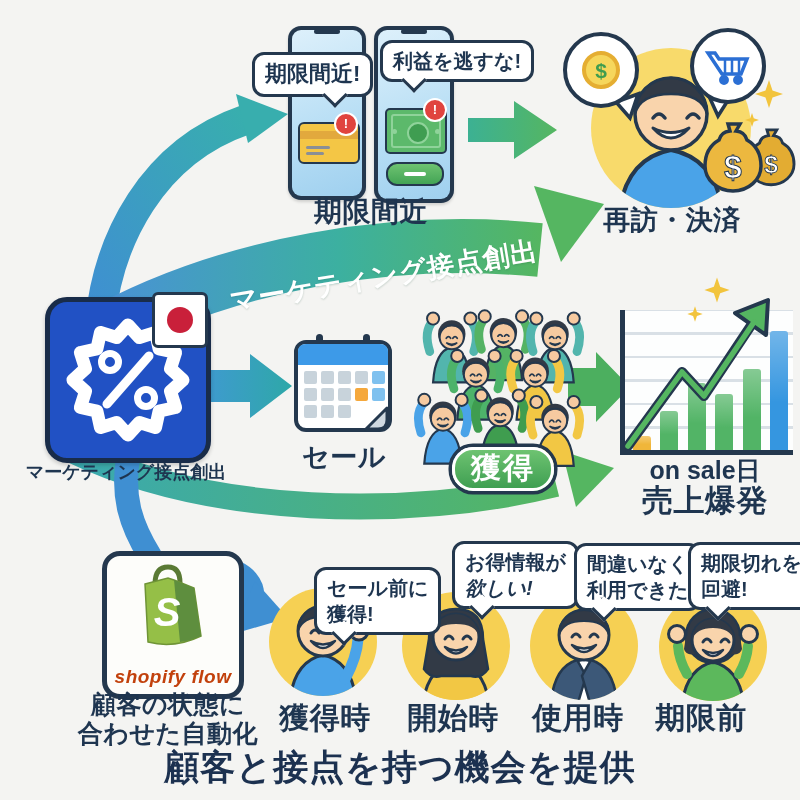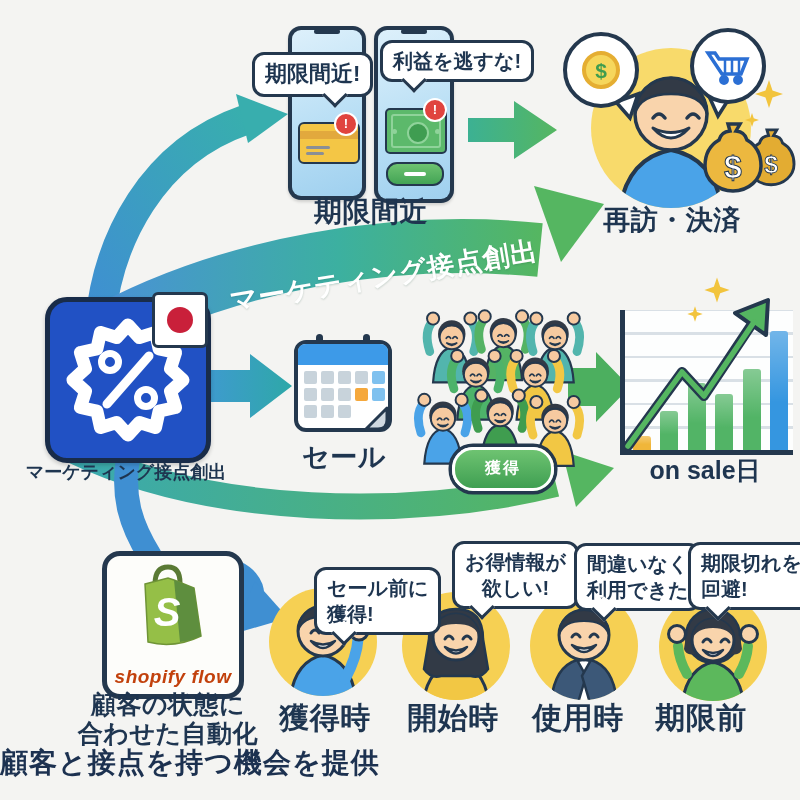--- a/index.html
+++ b/index.html
@@ -25,33 +25,33 @@
   .pillbtn:after{content:"";position:absolute;left:50%;top:50%;width:22px;height:3.5px;margin:-1.75px 0 0 -11px;background:#fff;border-radius:2px;}
   
   .bubble{position:absolute;z-index:6;background:#fff;border:3.5px solid #24384e;border-radius:12px;padding:5px 10px;font-weight:800;color:#1e3550;text-align:center;line-height:1.3;white-space:nowrap;}
   .tail{position:absolute;bottom:-10px;width:15px;height:15px;background:#fff;border-right:3.5px solid #24384e;border-bottom:3.5px solid #24384e;transform:rotate(45deg);}
   
   .badge{position:absolute;left:45px;top:297px;width:156px;height:156px;z-index:3;background:#2151c4;border:5px solid #192c49;border-radius:22px;box-shadow:0 2px 4px rgba(0,0,0,.2);}
   .flag{position:absolute;left:152px;top:292px;width:50px;height:50px;z-index:4;background:#fff;border:3.5px solid #24384e;border-radius:6px;}
   .flag .sun{position:absolute;left:50%;top:50%;width:26px;height:26px;margin:-13px 0 0 -13px;border-radius:50%;background:#c9203a;}
   .swoosh-text{position:absolute;left:228px;top:258px;width:312px;z-index:2;transform:rotate(-9.5deg);font-weight:800;font-size:27px;color:#fff;text-align:center;letter-spacing:1px;text-shadow:0 1px 2px rgba(0,60,40,.18);}
   
-  .acq{position:absolute;left:452px;top:447px;width:96px;height:38px;z-index:5;background:linear-gradient(#6ec371,#3f9f52);border:3px solid #fff;box-shadow:0 0 0 3.5px #24384e;border-radius:21px;color:#fff;font-size:16px;font-weight:800;text-align:center;line-height:36px;letter-spacing:2px;}
+  .acq{position:absolute;left:452px;top:447px;width:96px;height:38px;z-index:5;background:linear-gradient(#6ec371,#3f9f52);border:3px solid #fff;box-shadow:0 0 0 3.5px #24384e;border-radius:21px;color:#fff;font-size:30px;font-weight:800;text-align:center;line-height:36px;letter-spacing:2px;}
   
   .chartwrap{position:absolute;left:616px;top:306px;width:178px;height:150px;z-index:3;}
   .plot{position:absolute;left:4px;top:4px;width:168px;height:140px;border-left:5px solid #24384e;border-bottom:5px solid #24384e;background-color:#fdfefe;background-image:repeating-linear-gradient(to top,transparent 0 21px,#d9e0e6 21px 23.5px);}
   .bars{position:absolute;left:8px;right:5px;top:0;bottom:0;display:flex;align-items:flex-end;justify-content:space-between;}
   .bar{width:18px;border-radius:3px 3px 0 0;background-image:linear-gradient(rgba(255,255,255,.30),rgba(0,0,0,0) 60%);}
   
   .shopbox{position:absolute;left:102px;top:551px;width:132px;height:138px;z-index:3;background:#fdfdfa;border:5px solid #24384e;border-radius:18px;}
   .shoptext{position:absolute;left:0;right:0;bottom:6px;text-align:center;font-style:italic;font-weight:800;font-size:19px;color:#c2410c;letter-spacing:.5px;}
   
   .av{position:absolute;z-index:3;}
   .b2l{font-size:20px;}
-  .title{position:absolute;left:0;top:744px;width:800px;z-index:5;text-align:left;font-size:28px;font-weight:900;color:#1c3150;letter-spacing:1px;}
+  .title{position:absolute;left:0;top:744px;width:800px;z-index:5;text-align:center;font-size:35px;font-weight:900;color:#1c3150;letter-spacing:1px;}
 </style>
 </head>
 <body>
 
 <div id="stage">
 
   <svg class="layer" viewBox="0 0 800 800" aria-hidden="true">
     <defs>
       <linearGradient id="gBlueTeal" x1="0" y1="1" x2="1" y2="0">
           <stop offset="0" stop-color="#3f8fd2"></stop>
@@ -257,20 +257,21 @@
       <g fill="#f2c43d">
         <path transform="translate(101,20) scale(0.9)" d="M0 -14 L3.5 -3.5 L14 0 L3.5 3.5 L0 14 L-3.5 3.5 L-14 0 L-3.5 -3.5 Z"></path>
         <path transform="translate(79,44) scale(0.55)" d="M0 -14 L3.5 -3.5 L14 0 L3.5 3.5 L0 14 L-3.5 3.5 L-14 0 L-3.5 -3.5 Z"></path>
       </g>
       <path d="M12 176 L66 102 L88 126 L136 54" fill="none" stroke="#24384e" stroke-width="10" stroke-linejoin="round" stroke-linecap="round"></path>
       <polygon points="152,30 150,65 119,43" fill="#55b661" stroke="#24384e" stroke-width="4" stroke-linejoin="round"></polygon>
       <path d="M12 176 L66 102 L88 126 L138 52" fill="none" stroke="#55b661" stroke-width="5.5" stroke-linejoin="round" stroke-linecap="round"></path>
     </svg>
   </div>
   <div class="lbl" style="left:610px;top:456px;width:190px;font-size:25px;letter-spacing:0;">on sale日</div>
+  <div class="lbl" style="left:610px;top:483px;width:190px;font-size:31px;font-weight:900;">売上爆発</div>
 
   <div class="shopbox">
     <svg style="position:absolute;left:8px;top:2px;" width="106" height="96" viewBox="0 0 106 96">
       <path d="M40 26 q0 -17 13 -17 q12 0 12 16" fill="none" stroke="#5a7a34" stroke-width="5" stroke-linecap="round"></path>
       <path d="M30 26 l23 -6 l6 2 l20 8 l7 48 q-27 13 -53 6 z" fill="#95bf47" stroke="#6f9436" stroke-width="1.5"></path>
       <path d="M59 22 l20 8 l7 48 q-11 5 -21 6 z" fill="#5e8e3e"></path>
       <text x="52" y="68" text-anchor="middle" font-size="40" font-weight="800" font-style="italic" fill="#fff">S</text>
     </svg>
     <div class="shoptext">shopify flow</div>
   </div>
@@ -352,21 +353,21 @@
     <circle cx="92" cy="44" r="8.5" fill="#f9d4ac" stroke="#24384e" stroke-width="3"></circle>
   </svg>
 
   <div class="bubble b2l" style="left:314px;top:543px;margin-top:24px;">
     <div>セール前に</div>
     <div style="text-align:left;">獲得!</div>
     <div class="tail" style="left:18px;"></div>
   </div>
   <div class="bubble b2l" style="left:452px;top:541px;">
     <div>お得情報が</div>
-    <div style="text-align:center;">欲しい!</div>
+    <div style="text-align:left;font-style:italic;">欲しい!</div>
     <div class="tail" style="left:18px;"></div>
   </div>
   <div class="bubble b2l" style="left:574px;top:543px;">
     <div>間違いなく</div>
     <div>利用できた</div>
     <div class="tail" style="left:18px;"></div>
   </div>
   <div class="bubble b2l" style="left:688px;top:542px;">
     <div>期限切れを</div>
     <div style="text-align:left;">回避!</div>

